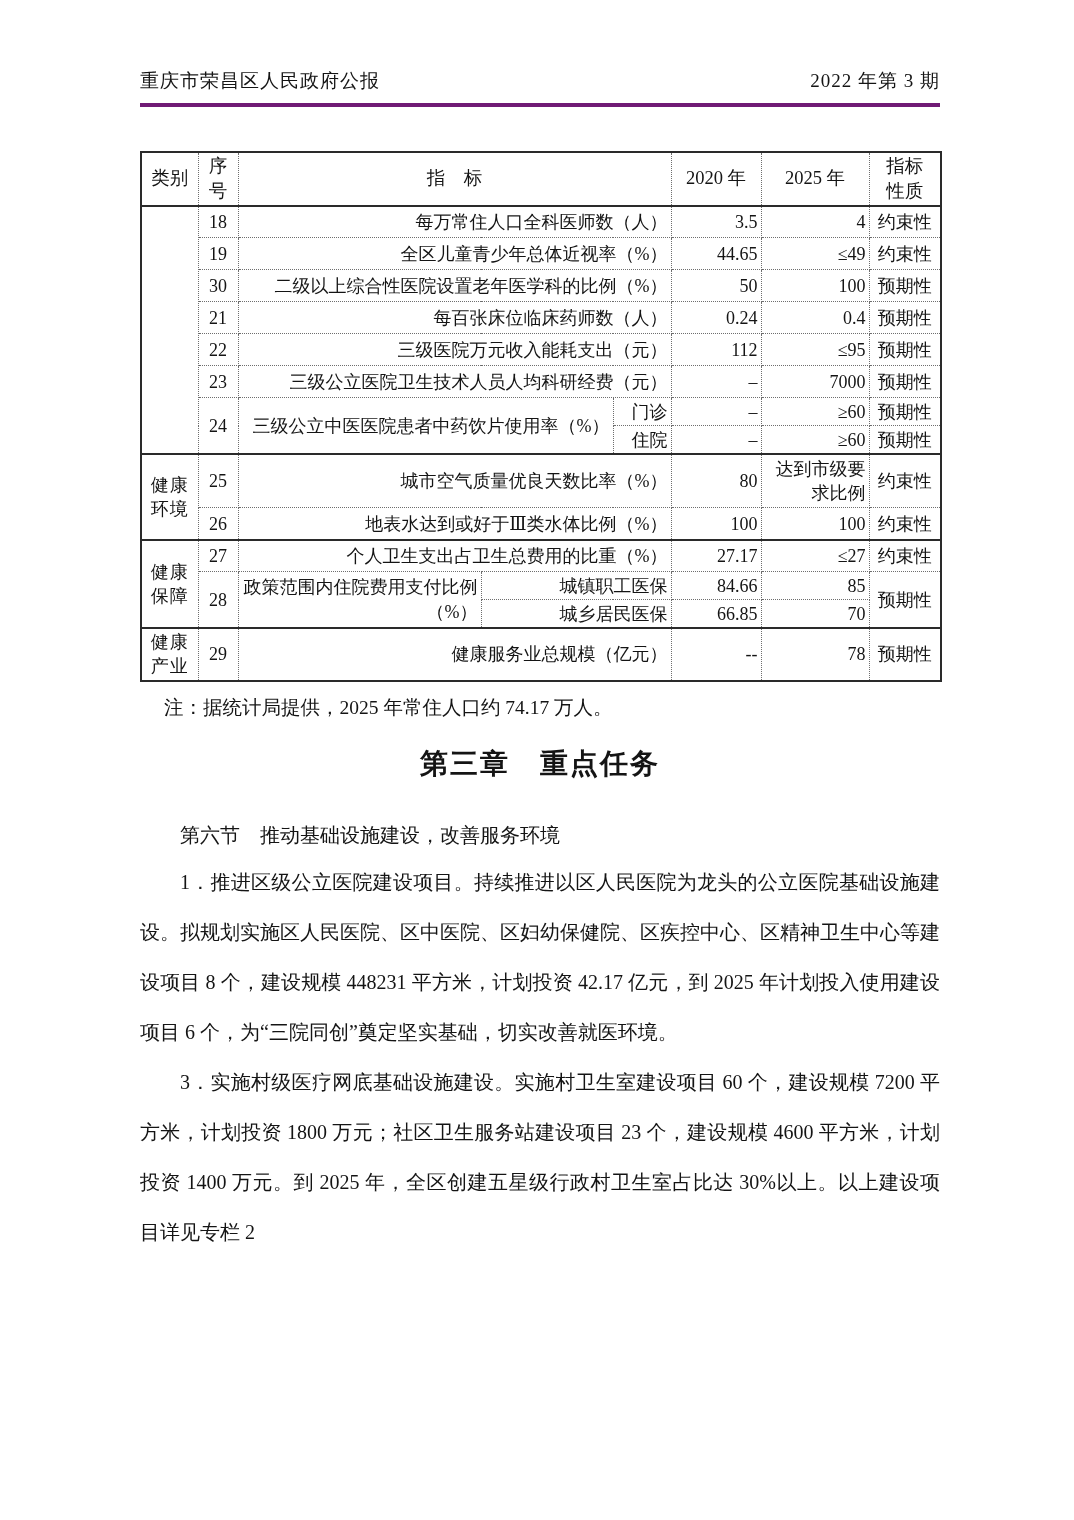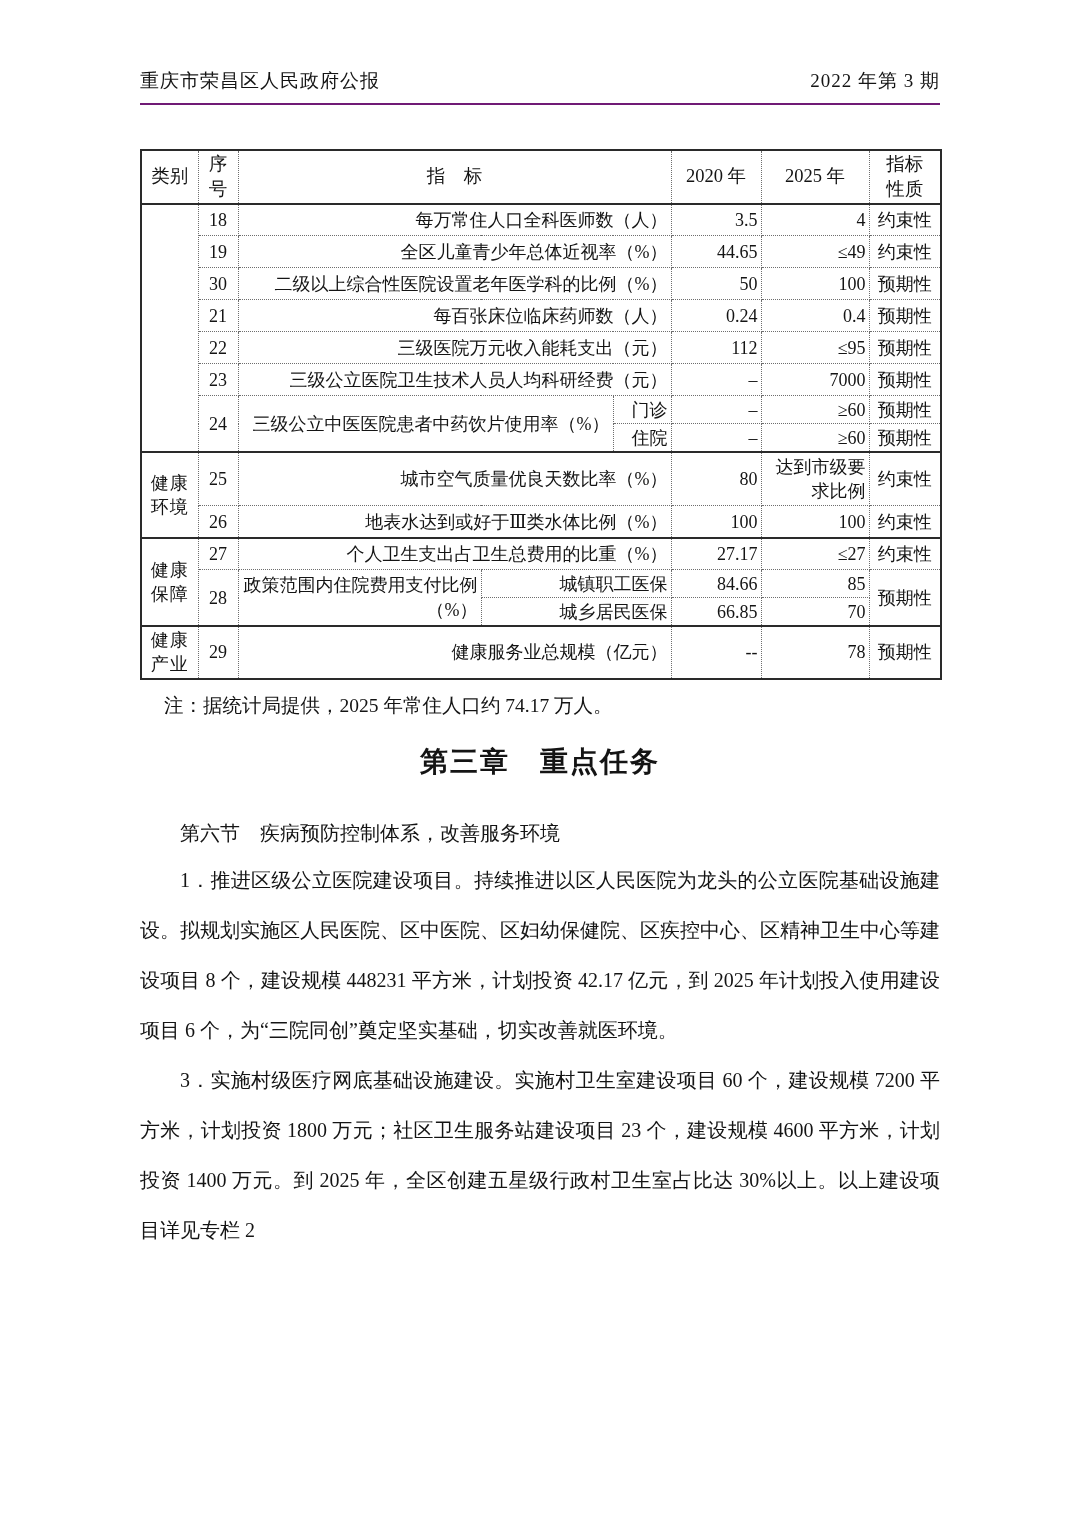--- a/index.html
+++ b/index.html
@@ -9,21 +9,21 @@
     background: #ffffff;
     color: #141414;
     font-family: "Liberation Serif", "DejaVu Serif", serif;
   }
   .page { padding: 68px 134px 0 140px; }
 
   
   .doc-header {
     display: flex; justify-content: space-between; align-items: flex-end;
     font-size: 19px; letter-spacing: 1px;
-    padding-bottom: 9px; border-bottom: 2px solid #701a75;
+    padding-bottom: 9px; border-bottom: 4px solid #701a75;
   }
 
   
   table.indicators {
     border-collapse: collapse; table-layout: fixed;
     width: 800px; margin-top: 44px;
     font-size: 18px;
   }
   table.indicators { border: 2px solid #2a2a2a; }
   .indicators td, .indicators th {
@@ -201,18 +201,18 @@
       <td class="c-left">78</td>
       <td class="c-center">预期性</td>
     </tr>
   </tbody>
     </table>
 
   <div class="note">注：据统计局提供，2025 年常住人口约 74.17 万人。</div>
 
   <h1 class="chapter-title">第三章　重点任务</h1>
 
-  <p class="section-heading">第六节　疾病预防控制体系，改善服务环境</p>
+  <p class="section-heading">第六节　推动基础设施建设，改善服务环境</p>
 
   <p class="body-par">1．推进区级公立医院建设项目。持续推进以区人民医院为龙头的公立医院基础设施建设。拟规划实施区人民医院、区中医院、区妇幼保健院、区疾控中心、区精神卫生中心等建设项目 8 个，建设规模 448231 平方米，计划投资 42.17 亿元，到 2025 年计划投入使用建设项目 6 个，为“三院同创”奠定坚实基础，切实改善就医环境。</p>
   <p class="body-par">3．实施村级医疗网底基础设施建设。实施村卫生室建设项目 60 个，建设规模 7200 平方米，计划投资 1800 万元；社区卫生服务站建设项目 23 个，建设规模 4600 平方米，计划投资 1400 万元。到 2025 年，全区创建五星级行政村卫生室占比达 30%以上。以上建设项目详见专栏 2</p>
 
 </div>
 
 </body></html>

